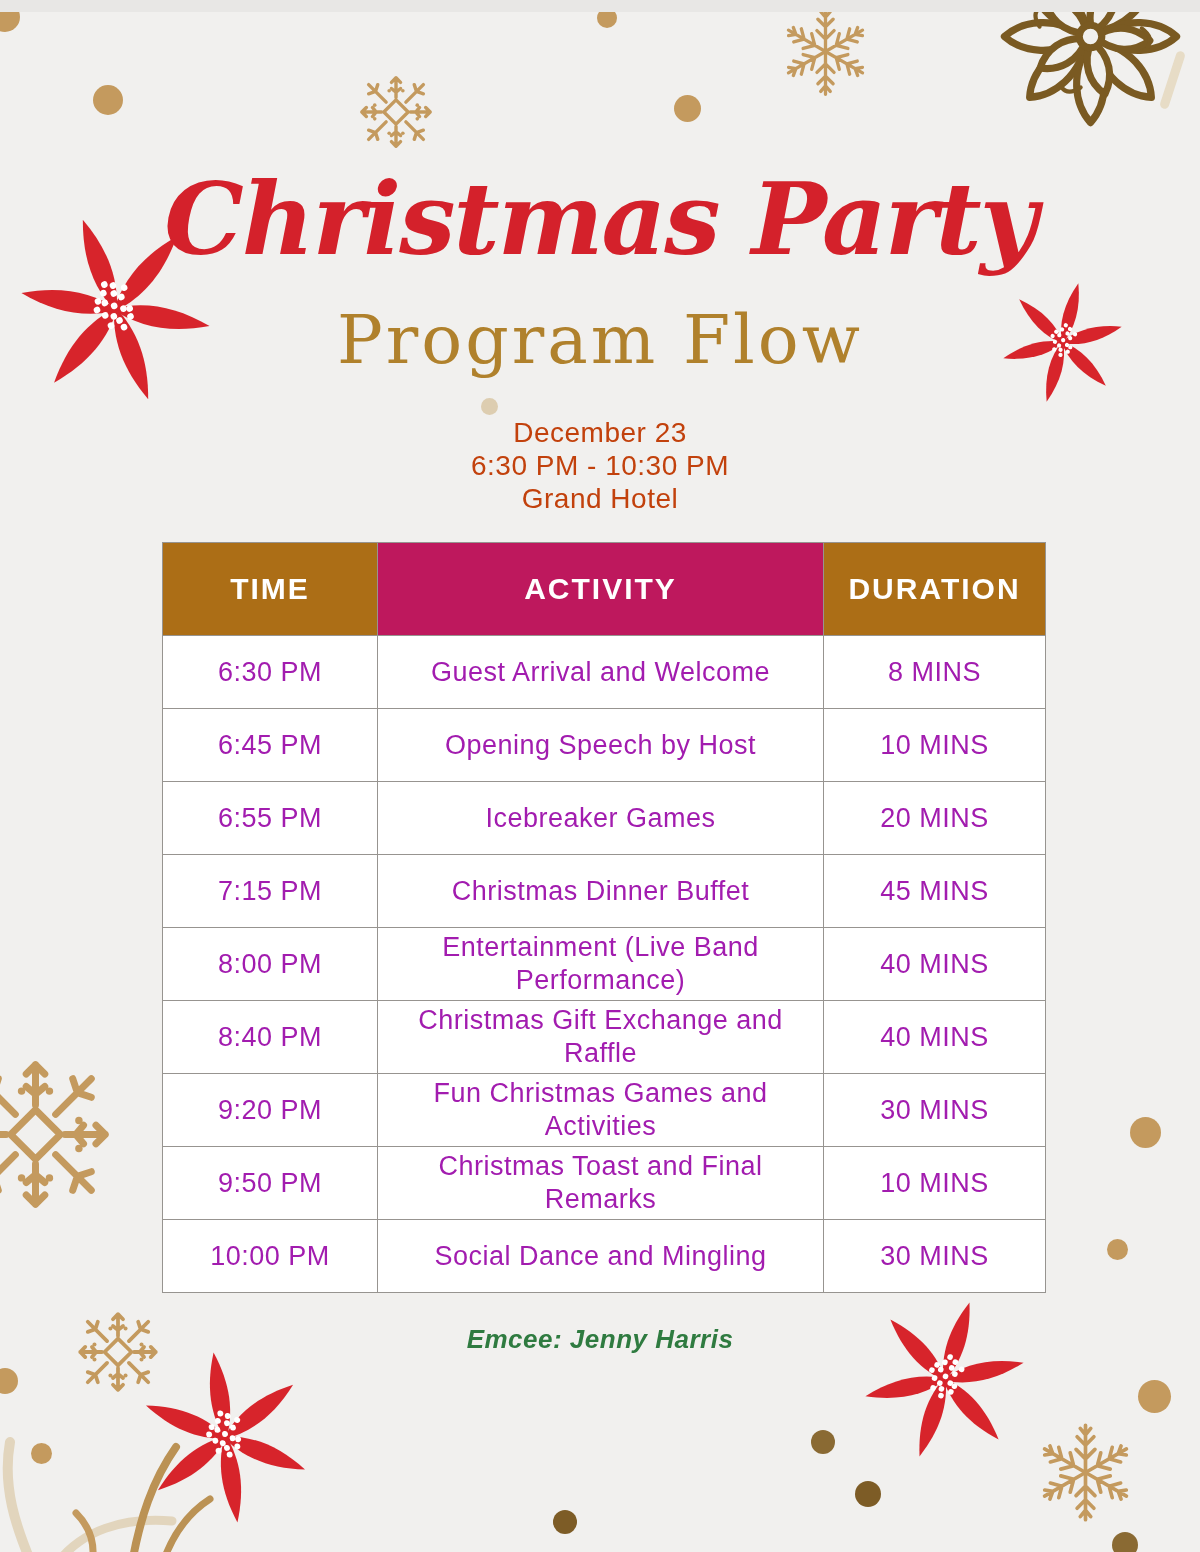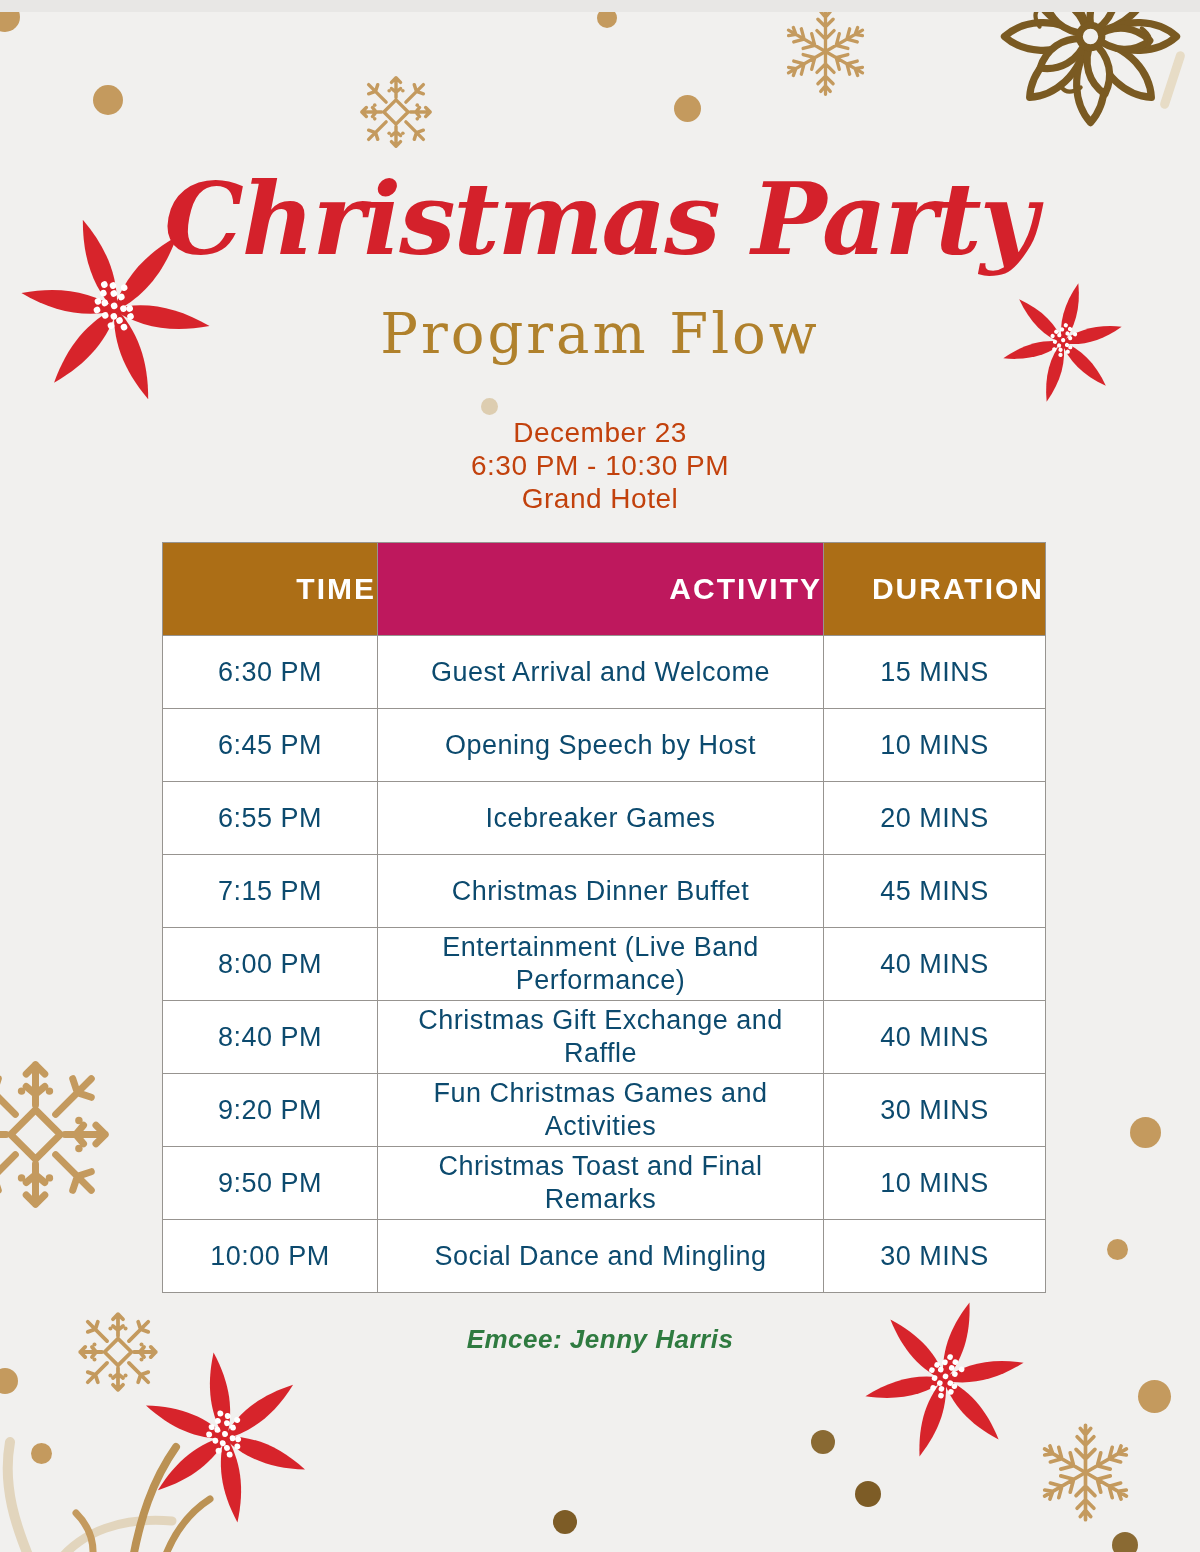--- a/index.html
+++ b/index.html
@@ -11,44 +11,44 @@
   
   .title-main{
     position:absolute;top:152px;left:0;width:100%;text-align:center;
     font-family:"DejaVu Serif",serif;font-style:italic;font-weight:700;
     font-size:100px;line-height:1.1;color:#d4212b;letter-spacing:-2px;
     margin:0;
   }
   .title-sub{
     position:absolute;top:294px;left:0;width:100%;text-align:center;
     font-family:"DejaVu Serif",serif;font-weight:500;
-    font-size:56px;line-height:1;color:#b0812c;letter-spacing:3px;margin:0;
+    font-size:68px;line-height:1;color:#b0812c;letter-spacing:3px;margin:0;
   }
   .event-info{
     position:absolute;top:404px;left:0;width:100%;text-align:center;
     color:#c2410c;font-size:28px;font-weight:500;line-height:33px;
     letter-spacing:0.5px;
   }
   
   .schedule{
     position:absolute;top:530px;left:162px;width:883px;
     border-collapse:collapse;table-layout:fixed;
   }
   .schedule th,.schedule td{border:1.5px solid #979490;}
   .schedule th{
     height:90px;color:#ffffff;font-size:30px;font-weight:700;
-    letter-spacing:2px;text-align:right;vertical-align:middle;
+    letter-spacing:2px;text-align:center;vertical-align:middle;
   }
   .th-dark{background:#ac6e16;}
   .th-light{background:#be185d;}
   .col-time{width:215px;}
   .col-activity{width:446px;}
   .col-duration{width:222px;}
   .schedule td{
-    height:72px;background:#ffffff;color:#0c4a6e;font-size:27px;
+    height:72px;background:#ffffff;color:#a21caf;font-size:27px;
     text-align:center;vertical-align:middle;letter-spacing:0.5px;
     line-height:1.22;padding:0 8px;
   }
   .schedule td.activity{padding:0 30px;}
   
   .emcee{
     position:absolute;top:1312px;left:0;width:100%;text-align:center;
     color:#2f7b40;font-size:26px;font-style:italic;font-weight:700;
     letter-spacing:0.5px;
   }
@@ -255,21 +255,21 @@
       <tr>
         <th class="th-dark">TIME</th>
         <th class="th-light">ACTIVITY</th>
         <th class="th-dark">DURATION</th>
       </tr>
     </thead>
     <tbody>
       <tr>
         <td>6:30 PM</td>
         <td class="activity">Guest Arrival and Welcome</td>
-        <td>15 MINS</td>
+        <td>8 MINS</td>
       </tr>
       <tr>
         <td>6:45 PM</td>
         <td class="activity">Opening Speech by Host</td>
         <td>10 MINS</td>
       </tr>
       <tr>
         <td>6:55 PM</td>
         <td class="activity">Icebreaker Games</td>
         <td>20 MINS</td>

